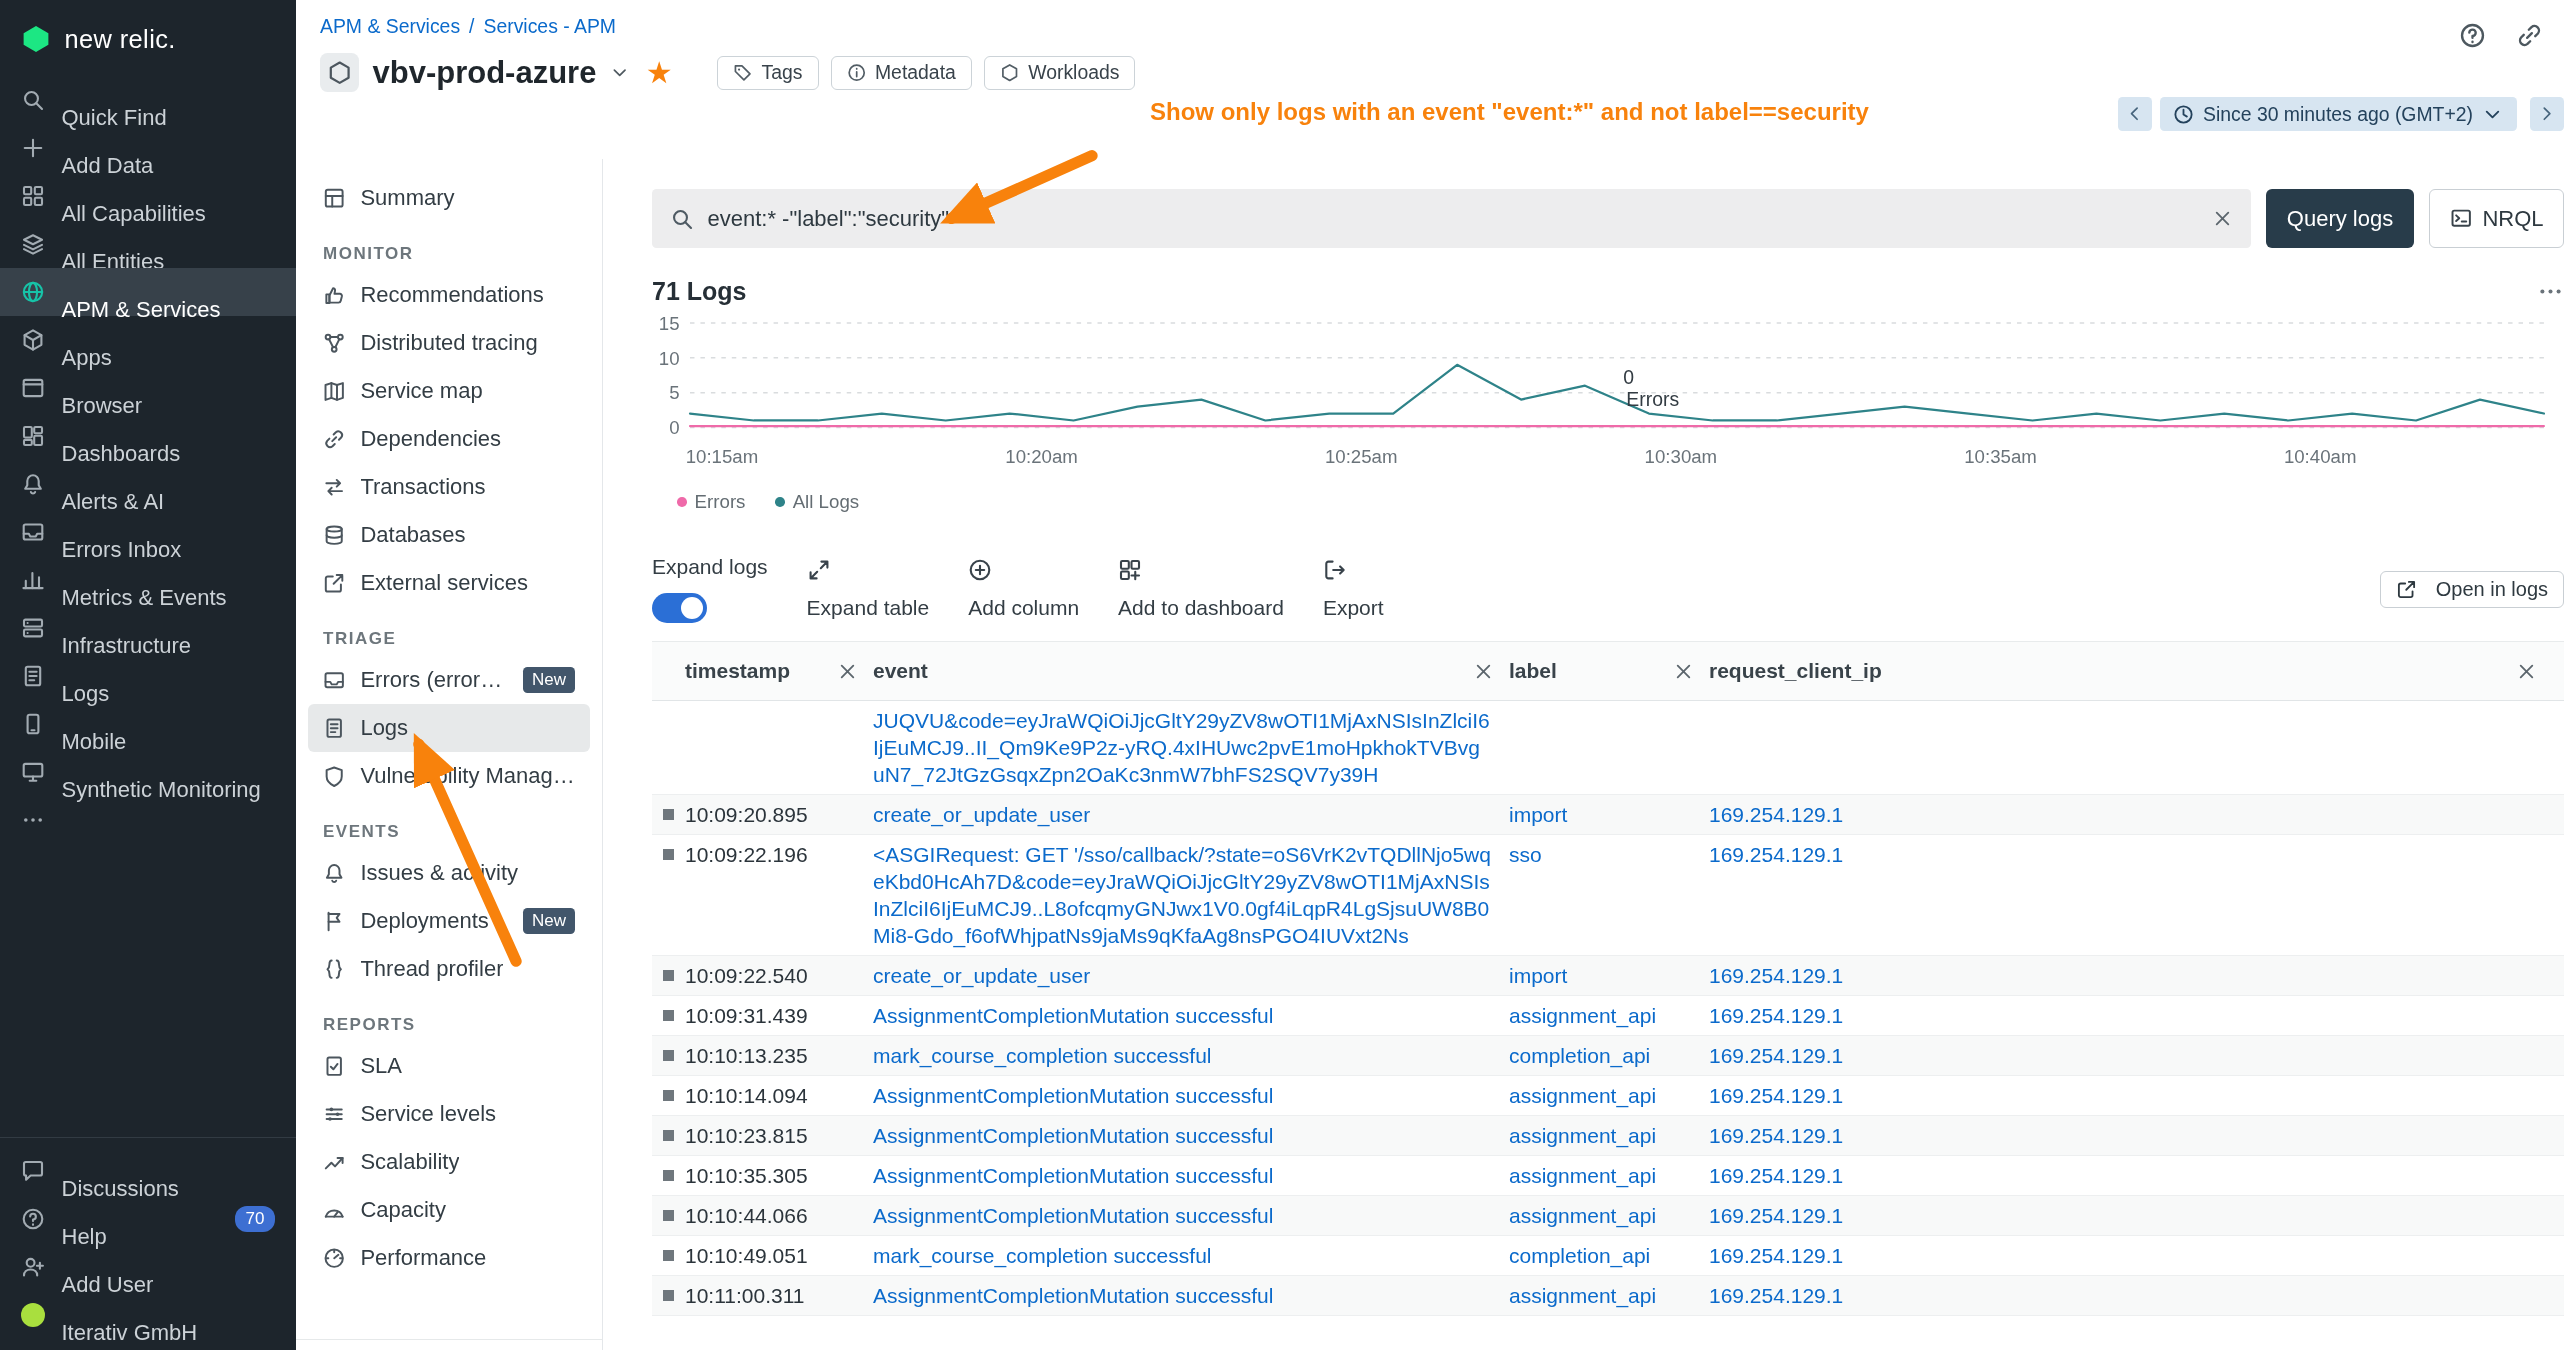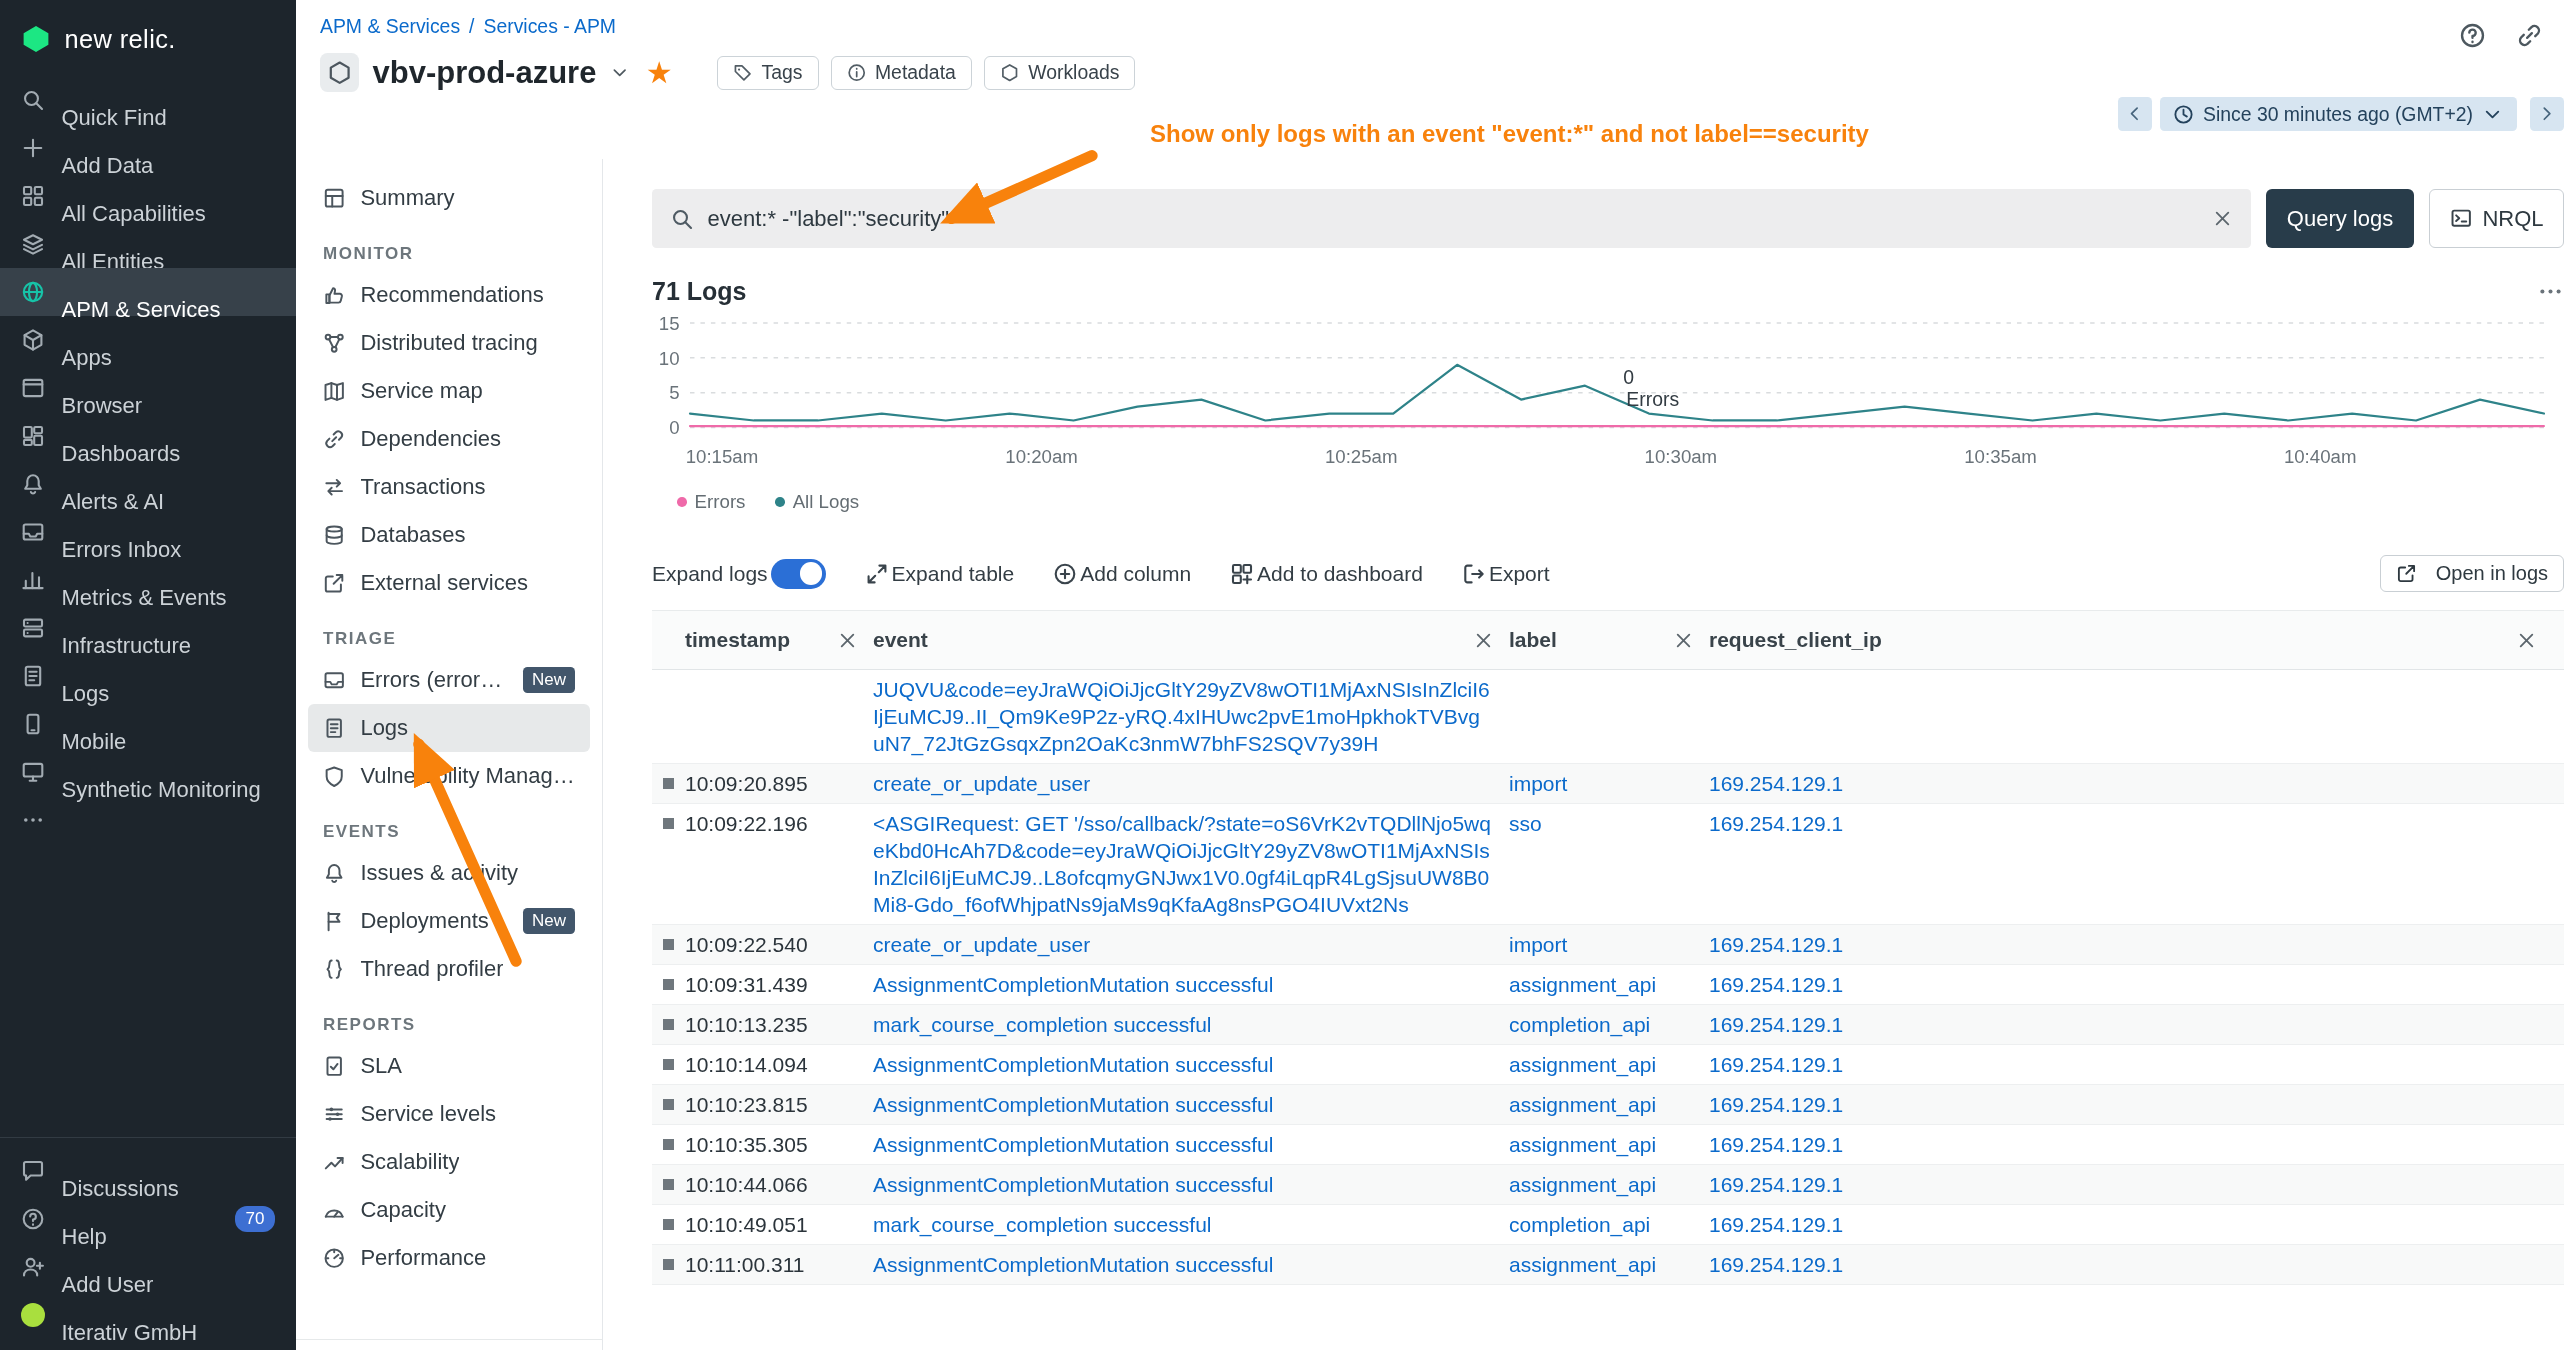--- a/index.html
+++ b/index.html
@@ -49,21 +49,21 @@
   .chev-icon { width:19.4px; height:19.4px; color:#4f5960; }
   .star { color:#f8820c; font-size:30px; line-height:1; margin-left:3px; cursor:pointer; }
   .star::before { content:"★"; }
   .pill-row { display:flex; gap:12px; margin-left:31px; }
   .pill { height:34px; display:flex; align-items:center; gap:9px; padding:0 15px;
           border:1.5px solid #ccd3d8; border-radius:6px; background:#fff; font-size:19.4px;
           color:#39434b; font-family:inherit; cursor:pointer; }
   .pill .icon { width:19.4px; height:19.4px; color:#525d65; }
   .header-icons { position:absolute; top:22.4px; right:33px; display:flex; gap:30px; color:#4d585f; }
   .header-icons .icon { width:27px; height:27px; cursor:pointer; }
-  .annotation { position:absolute; top:120px; left:854px; font-size:24px; font-weight:bold;
+  .annotation { position:absolute; top:98px; left:854px; font-size:24px; font-weight:bold;
                 color:#f8820c; white-space:nowrap; }
   .time-row { position:absolute; top:97px; right:12px; display:flex; align-items:flex-start; gap:7.5px; }
   .time-nav { width:34px; height:34px; border:0; border-radius:4.5px; background:#d7e5f1;
               color:#46647c; display:flex; align-items:center; justify-content:center; cursor:pointer; }
   .time-nav .icon { width:19.4px; height:19.4px; }
   .time-pill { height:34px; border:0; border-radius:4.5px; background:#d7e5f1; color:#24425c;
                display:flex; align-items:center; gap:9px; padding:0 13.5px; font-size:19.4px;
                font-family:inherit; cursor:pointer; }
   .time-pill .icon { width:21px; height:21px; }
   .time-fwd { margin-left:6px; }
@@ -103,21 +103,21 @@
   .results-head { display:flex; align-items:center; margin-top:27px; height:33px; }
   .results-count { font-size:25px; font-weight:bold; color:#262f36; }
   .more-dots { margin-left:auto; width:27px; height:27px; color:#6a737a; cursor:pointer; }
 
   .chart-wrap { margin-top:9px; }
   .legend { display:flex; gap:30px; margin:18px 0 0 25.4px; font-size:18.7px; color:#646d73; }
   .legend-item { display:flex; align-items:center; gap:7.5px; cursor:pointer; }
   .legend-dot { width:9.7px; height:9.7px; border-radius:50%; background:#999; }
 
   .toolbar { display:flex; align-items:center; gap:39px; margin-top:42px; font-size:21px; color:#333d44; }
-  .tb-item { display:flex; align-items:center; gap:3px; cursor:pointer; white-space:nowrap; }
+  .tb-item { display:flex; align-items:flex-start; gap:14px; cursor:pointer; white-space:nowrap;flex-direction:column; }
   .tb-item .icon { width:24px; height:24px; color:#39434b; }
   .toggle { position:relative; width:55px; height:30px; border-radius:15px; background:#2b6fd6; }
   .toggle::after { content:""; position:absolute; top:3.7px; right:3.7px; width:22.4px; height:22.4px;
                    border-radius:50%; background:#fff; }
   .open-logs { margin-left:auto; height:37px; background:#fff; border:1.5px solid #c9cfd4;
                border-radius:6px; display:flex; align-items:center; gap:19px; padding:0 15px;
                font-size:20px; color:#2e3940; font-family:inherit; cursor:pointer; }
   .open-logs .icon { width:21px; height:21px; }
 
   

